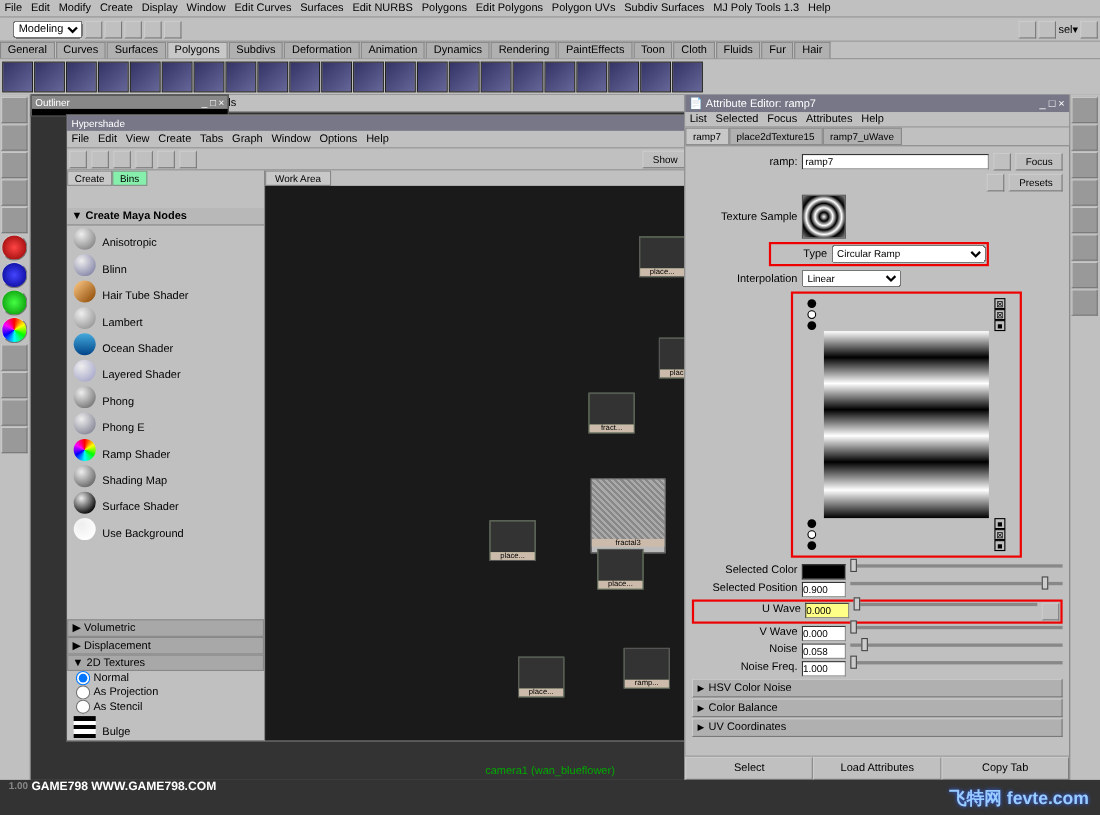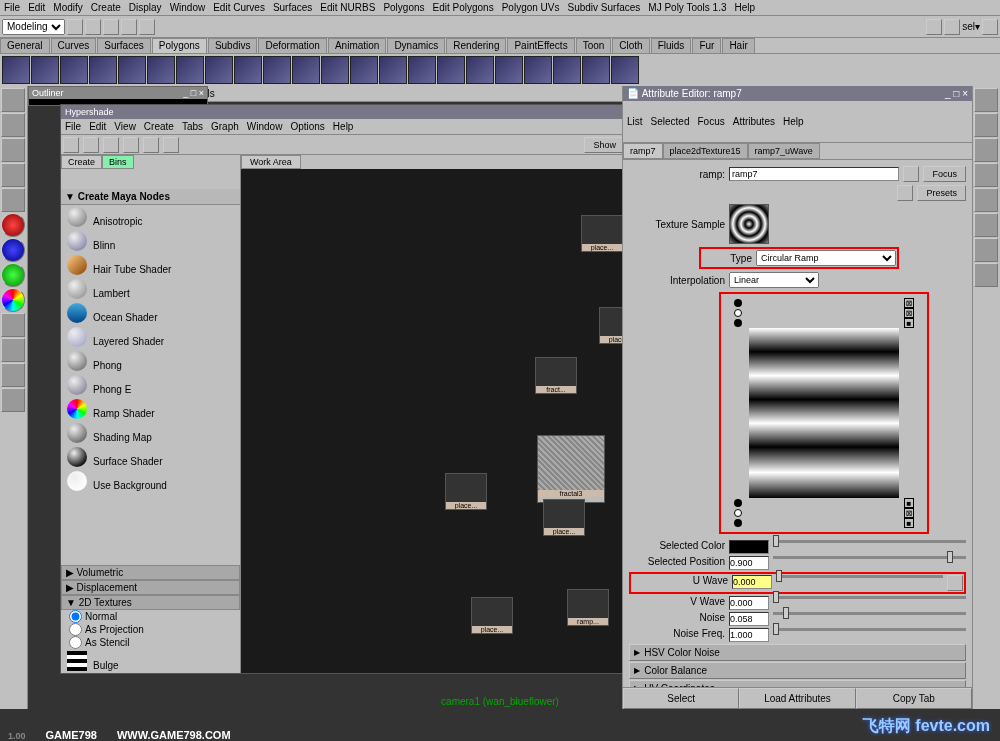--- a/index.html
+++ b/index.html
@@ -2,21 +2,21 @@
 <html><head>
 <meta charset="utf-8">
 <style>
 * { box-sizing: border-box; margin: 0; padding: 0; font-family: "Lucida Sans", Arial, sans-serif; }
 body { background: #b0b0b0; width: 1000px; height: 741px; overflow: hidden; font-size: 10px; color: #000; position: relative; }
 
 .menubar { background: #c0c0c0; border-bottom: 1px solid #888; padding: 2px 4px; display: flex; gap: 8px; height: 16px; align-items: center; }
 .menubar span { font-size: 10px; cursor: default; }
 
 .topbar1 { background: #c0c0c0; height: 22px; display: flex; align-items: center; padding: 0 2px; border-bottom: 1px solid #888; gap: 2px; }
-.topbar1 select { font-size: 10px; height: 16px; }
+.topbar1 select { font-size: 10px; height: 16px; margin-left: 10px; }
 .toolicons { background: #c0c0c0; height: 48px; border-bottom: 1px solid #888; position: relative; }
 .tabrow { display: flex; height: 16px; background: #c0c0c0; border-bottom: 1px solid #888; }
 .tab { padding: 1px 6px; font-size: 10px; border: 1px solid #888; border-bottom: none; background: #b0b0b0; margin-right: 1px; }
 .tab.active { background: #c8c8c8; }
 .shelfrow { height: 32px; background: #c0c0c0; display: flex; padding: 2px; gap: 1px; overflow: hidden; }
 .shelficon { width: 28px; height: 28px; background: linear-gradient(135deg,#336,#669); border: 1px solid #222; flex-shrink: 0; }
 
 .mainarea { position: absolute; top: 86px; left: 0; right: 0; bottom: 32px; display: flex; }
 .lefttools { width: 28px; background: #c0c0c0; border-right: 1px solid #888; display: flex; flex-direction: column; gap: 1px; padding: 2px 1px; }
 .lefttool { width: 24px; height: 24px; background: #999; border: 1px outset #ccc; }
@@ -57,21 +57,21 @@
 .nodeswatch { position: absolute; width: 68px; height: 72px; background: #bbb; border: 1px solid #555; }
 .nodeswatch .sw { height: 58px; background: repeating-linear-gradient(45deg,#888,#888 2px,#aaa 2px,#aaa 4px); }
 .nodeswatch .nlab { font-size: 7px; text-align: center; background: #cba; }
 .tooltip { position: absolute; background: #fff; border: 1px solid #000; padding: 1px 3px; font-size: 9px; }
 
 .righttools { width: 28px; background: #c0c0c0; border-left: 1px solid #888; display: flex; flex-direction: column; gap: 1px; padding: 2px 1px; }
 .righttool { width: 24px; height: 24px; background: #999; border: 1px outset #ccc; }
 
 .attr { position: absolute; top: 0; right: 28px; width: 350px; bottom: 0; background: #c0c0c0; border-left: 1px solid #888; display: flex; flex-direction: column; }
 .attrtitle { background: #778; color: #fff; font-size: 10px; padding: 2px 4px; display: flex; justify-content: space-between; align-items: center; }
-.attrmenu { background: #c0c0c0; font-size: 10px; padding: 15px 4px; display: flex; gap: 8px; border-bottom: 1px solid #888; }
+.attrmenu { background: #c0c0c0; font-size: 10px; padding: 1px 4px; display: flex; gap: 8px; border-bottom: 1px solid #888; }
 .attrtabs { display: flex; font-size: 9px; background: #c0c0c0; border-bottom: 1px solid #888; }
 .attrtab { padding: 2px 6px; border: 1px solid #888; background: #b0b0b0; }
 .attrtab.active { background: #c8c8c8; }
 .attrbody { flex: 1; padding: 6px; overflow-y: auto; }
 .attrrow { display: flex; align-items: center; margin-bottom: 3px; gap: 4px; }
 .attrlab { width: 96px; text-align: right; font-size: 10px; }
 .attrrow input[type=text] { flex: 1; font-size: 9px; height: 14px; border: 1px inset #888; padding: 0 2px; }
 .attrrow select { font-size: 9px; height: 16px; }
 .attrbtn { font-size: 9px; padding: 2px 8px; border: 1px outset #ccc; background: #c0c0c0; }
 .texsample { width: 40px; height: 40px; background: radial-gradient(circle,#fff 0%,#000 15%,#fff 30%,#000 45%,#fff 60%,#000 75%,#888 100%); border: 1px solid #555; }
@@ -85,21 +85,21 @@
 .sliderrow { display: flex; align-items: flex-start; gap: 4px; margin-bottom: 2px; }
 .sliderrow .lab { width: 96px; text-align: right; font-size: 10px; }
 .sliderrow input[type=text] { width: 40px; font-size: 9px; height: 14px; border: 1px inset #888; background: #fff; }
 .sliderrow .tr { flex: 1; height: 3px; background: #888; position: relative; }
 .sliderrow .th { position: absolute; width: 6px; height: 12px; background: #ccc; border: 1px solid #444; top: -5px; }
 .coll { font-size: 10px; padding: 2px 4px; background: #b0b0b0; border: 1px outset #ccc; margin-top: 1px; display: flex; align-items: center; gap: 4px; }
 .coll::before { content: "▶"; font-size: 8px; }
 .attrfoot { display: flex; border-top: 1px solid #888; }
 .attrfoot div { flex: 1; text-align: center; font-size: 10px; padding: 4px; border: 1px outset #ccc; background: #c0c0c0; }
 
-.bottombar { position: absolute; bottom: 0; left: 0; right: 0; height: 32px; background: #333; display: flex; align-items: flex-end; padding: 0 8px; gap: 20px; }
+.bottombar { position: absolute; bottom: 0; left: 0; right: 0; height: 32px; background: #333; display: flex; align-items: flex-start; padding: 0 8px; gap: 3px; }
 .bottombar span { color: #fff; font-size: 11px; font-weight: bold; }
 .logo { position: absolute; right: 10px; bottom: 4px; color: #9cf; font-size: 16px; font-weight: bold; text-shadow: 0 0 4px #36f; }
 
 .smb { width: 16px; height: 16px; border: 1px outset #ccc; background: #c0c0c0; display: inline-block; }
 </style>
 </head>
 <body>
 
 <div class="menubar" id="mainmenubar">
     <span>File</span>

